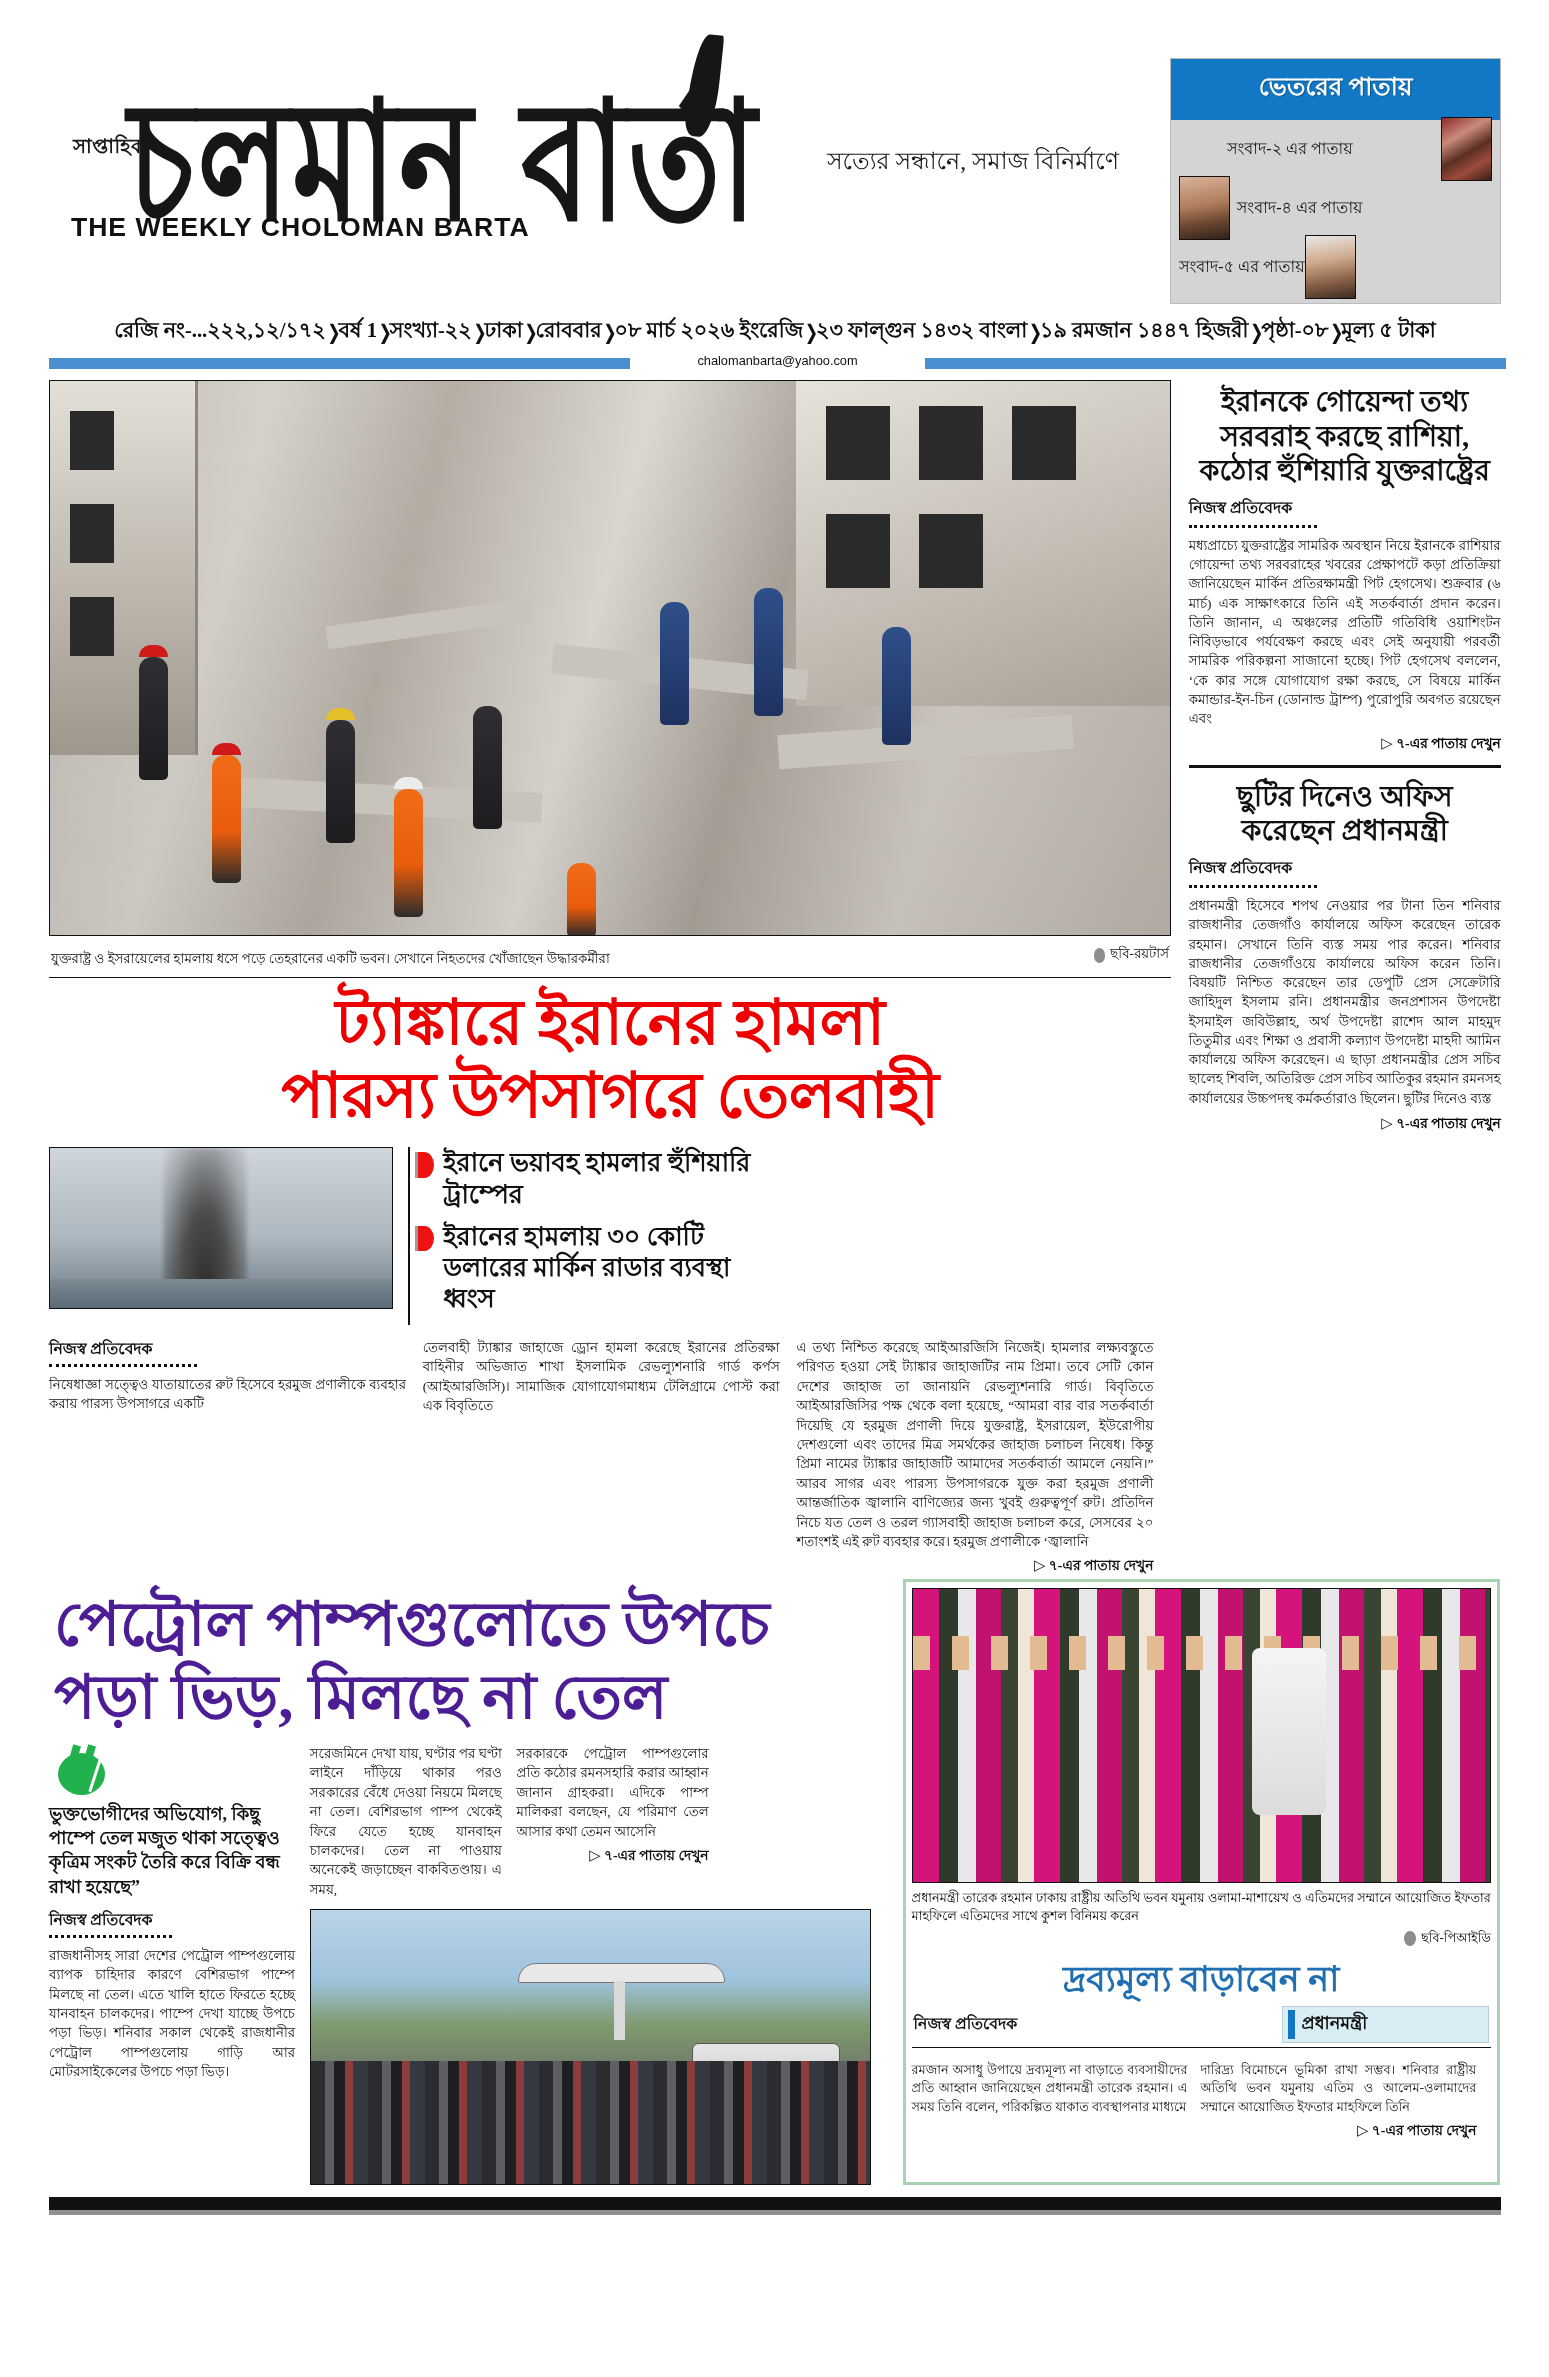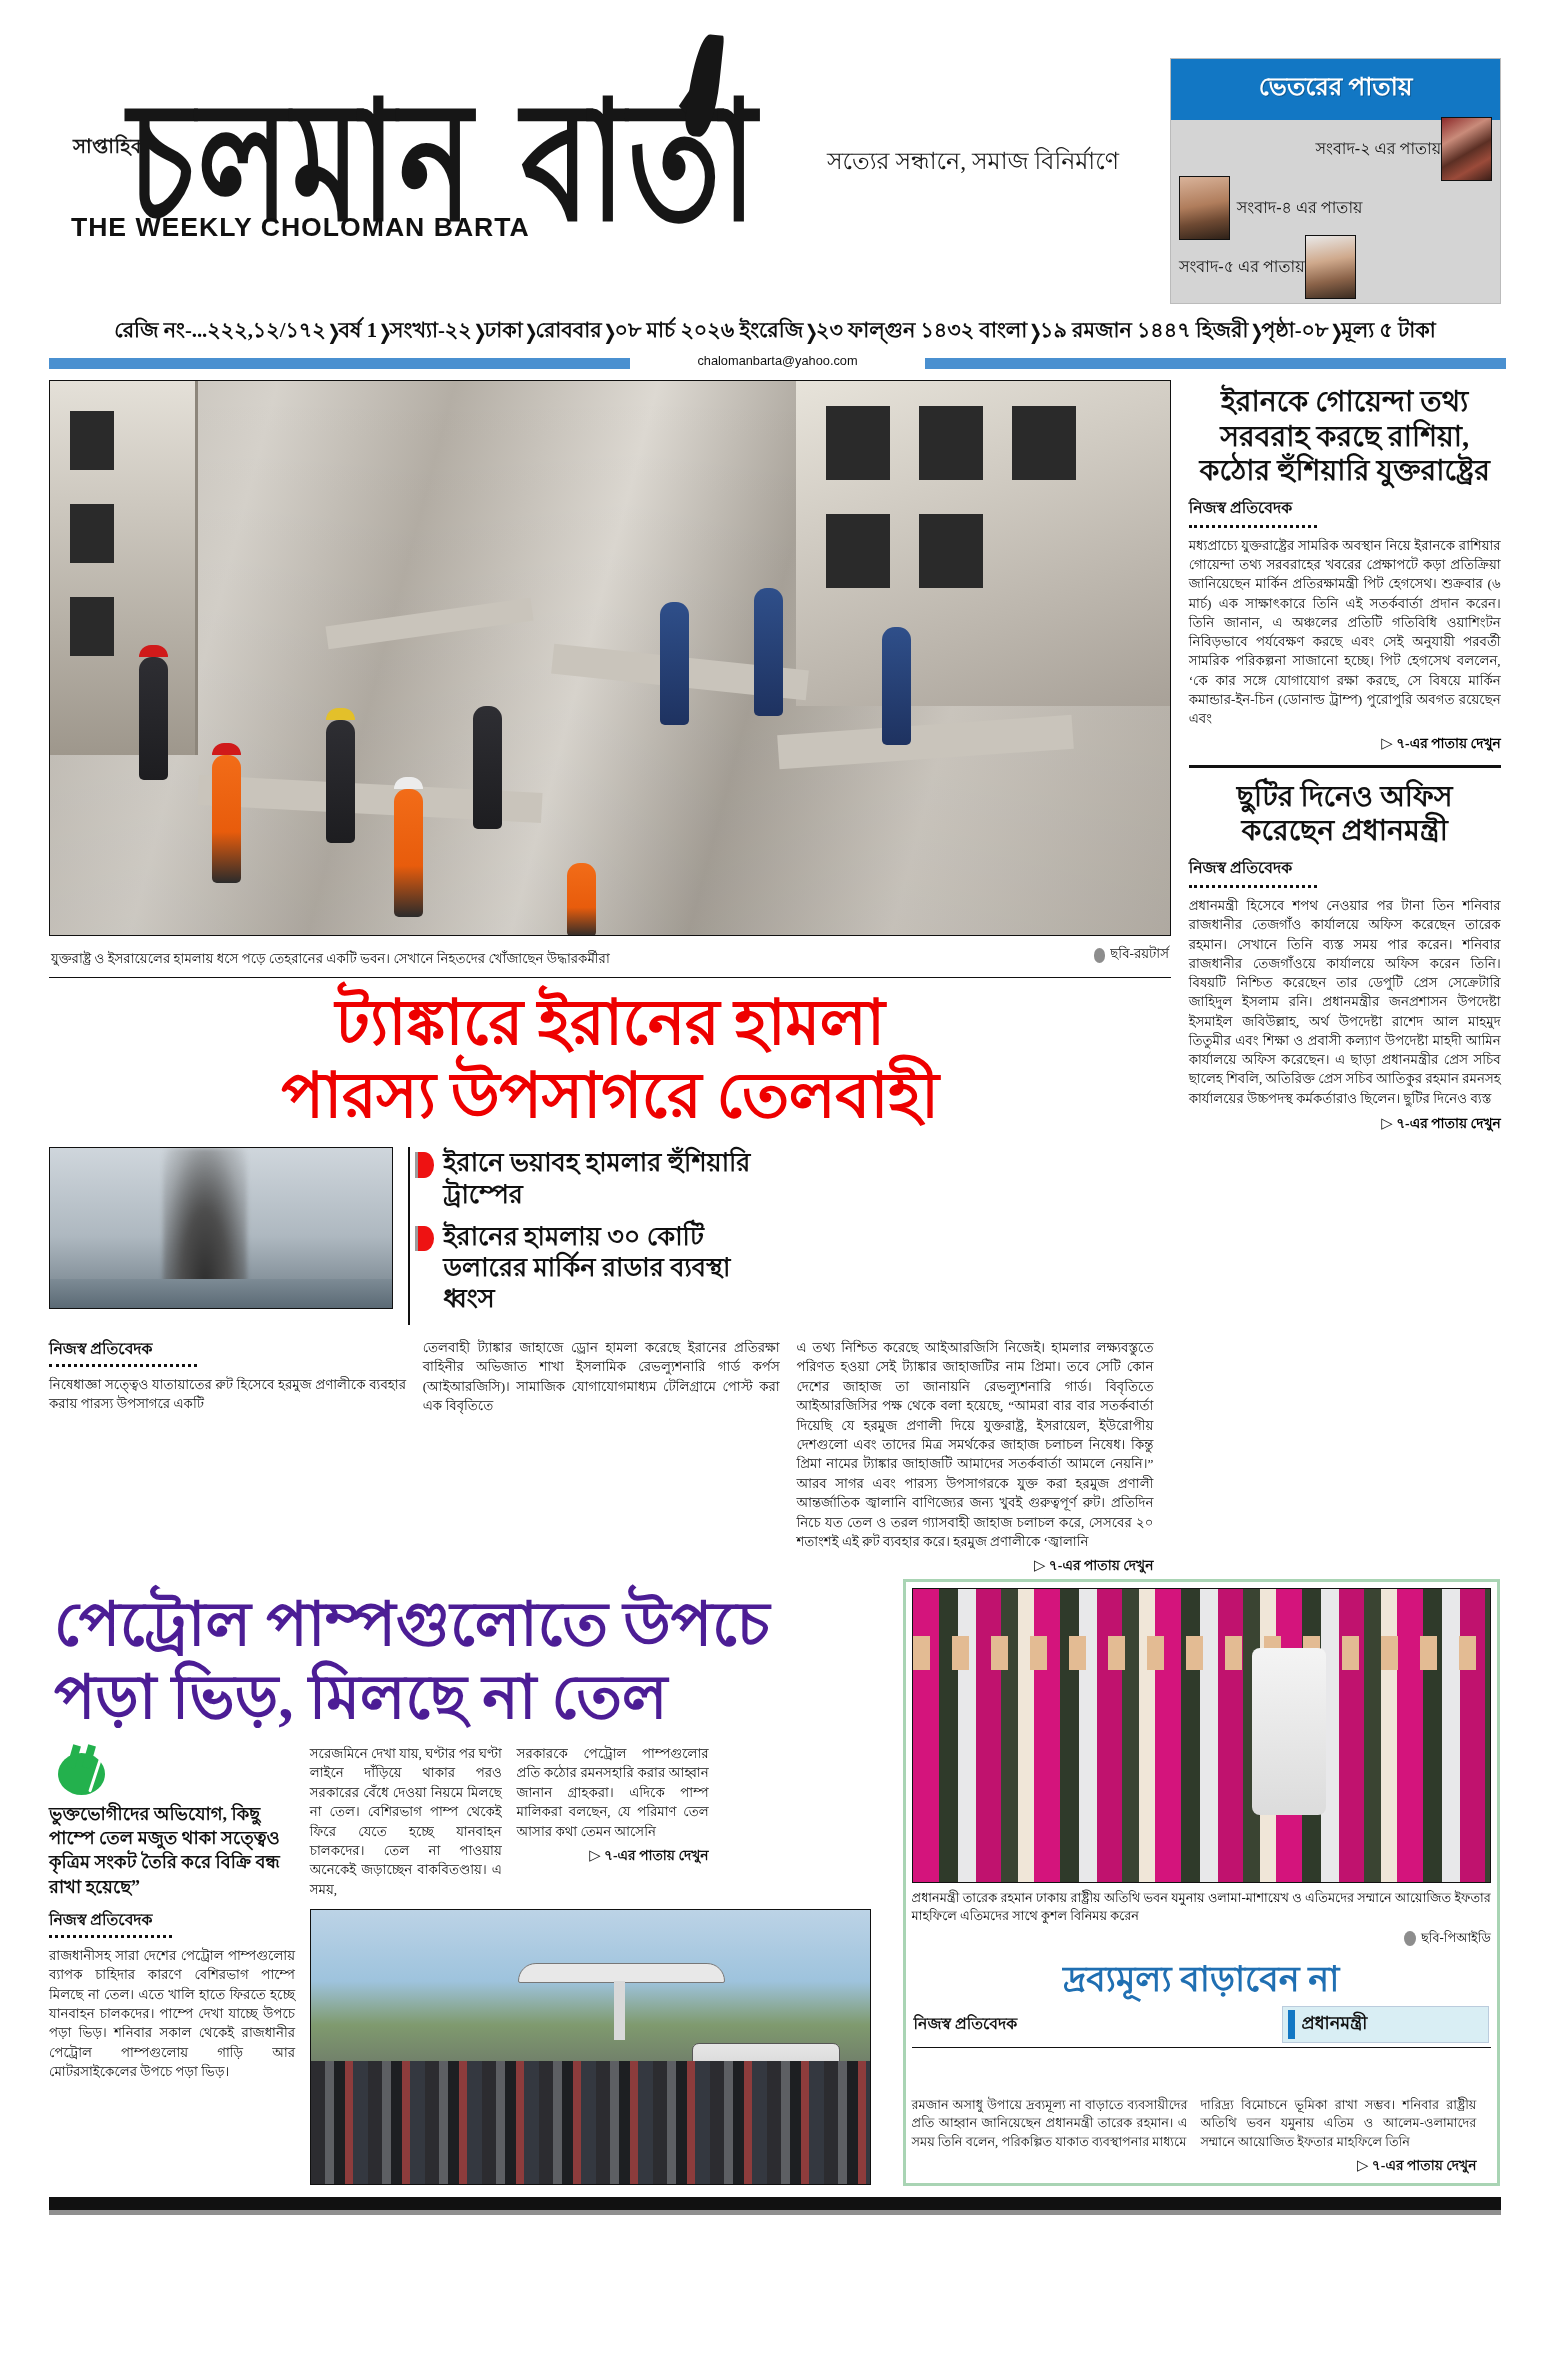--- a/index.html
+++ b/index.html
@@ -44,21 +44,21 @@
   .inner-box {
     position: absolute; right: 49px; top: 58px;
     width: 331px; height: 246px; background: #d4d4d4; border: 0.5px solid #bbb;
   }
   .inner-hdr {
     background: #1277c4; color: #fff; text-align: center;
     font-size: 24.6px; font-weight: 700; padding: 8.9px 0 11.8px 0;
     text-shadow: 1px 1px 0 rgba(0,0,0,.25);
   }
   .inner-row { display: flex; align-items: center; padding: 0 7.9px; height: 59px; }
-  .inner-row.r1 { justify-content: flex-end; }
+  .inner-row.r1 { justify-content: space-between; margin-left: 48px; }
   .inner-row.r2 { justify-content: flex-start; }
   .inner-row.r3 { justify-content: flex-start; }
   .inner-label { font-size: 16px; color: #111; white-space: nowrap; }
   .thumb { border: 1.5px solid #111; width: 51px; height: 64px; flex: none; overflow: hidden; }
   .th-meat { background: linear-gradient(150deg,#8c2a2a 0%,#c98b7a 30%,#5b2f24 55%,#9b4b3a 75%,#3c1f18 100%); }
   .th-man1 { background: linear-gradient(170deg,#d9b39a 0%,#b07d5c 45%,#6f4a33 70%,#2e2118 100%); }
   .th-man2 { background: linear-gradient(170deg,#e9e9e9 0%,#cfa98c 40%,#8b6349 70%,#3b2c21 100%); }
 
   
   .infobar {
@@ -201,21 +201,21 @@
   .crowd { position: absolute; inset: 0;
     background: repeating-linear-gradient(90deg,
       #d4147c 0 25.6px, #2f3a2a 25.6px 45px, #e8e8ea 45px 63px,
       #c0126e 63px 88px, #3a4432 88px 105px, #f0e6d8 105px 121px); }
   .crowd-faces { position: absolute; left: 0; right: 0; top: 47px; height: 34px;
     background: repeating-linear-gradient(90deg,#e3bb93 0 16.7px, rgba(0,0,0,0) 16.7px 39px); }
   .white-man { position: absolute; left: 339px; top: 59px; width: 74px; height: 167px;
     background: linear-gradient(180deg,#f4f4f4,#dcdcdc); border-radius: 7.9px; }
 
   .two-col-small { display: flex; gap: 12.8px; padding-top: 6.9px; }
-  .tcs { width: 276px; font-size: 12.8px; line-height: 1.45; text-align: justify; color: #111; margin-top: 35px; }
+  .tcs { width: 276px; font-size: 12.8px; line-height: 1.45; text-align: justify; color: #111; }
 
   .footer-rule { height: 12.8px; background: #111; margin: 11.8px 49px 0 49px; }
   .footer-rule2 { height: 4.9px; background: #8f8f8f; margin: 0 49px; }
 </style>
 </head>
 <body>
 
 <div class="page">
 
   <div class="masthead">

